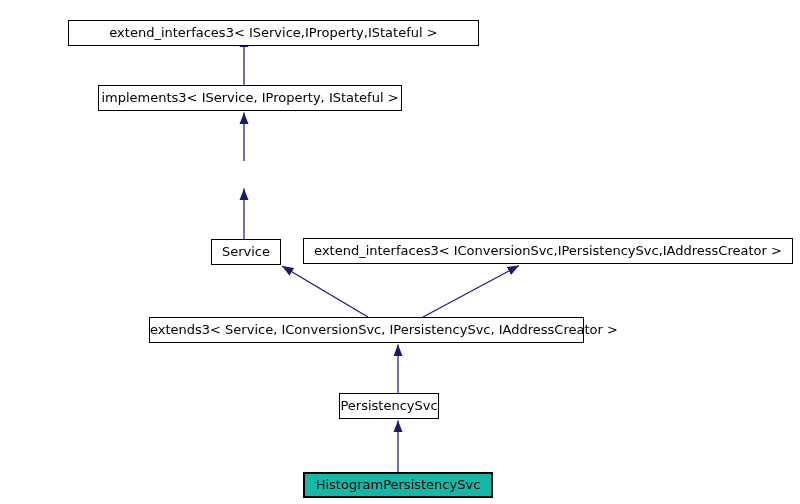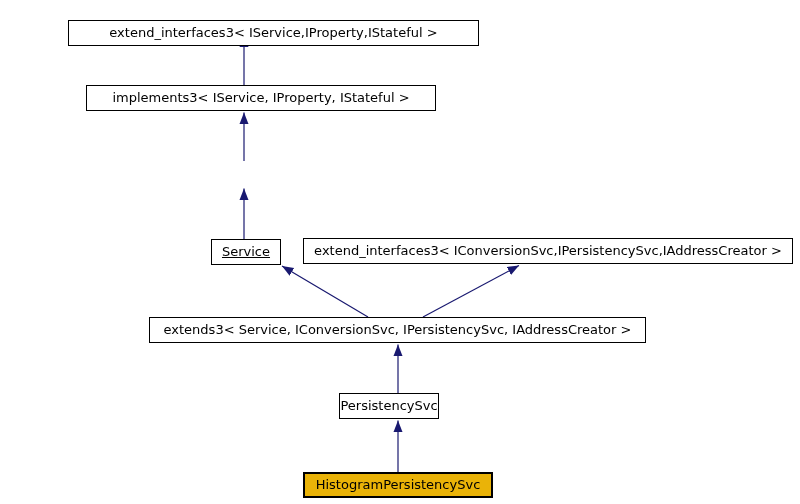--- a/index.html
+++ b/index.html
@@ -30,21 +30,21 @@
     border: 1px solid #000000;
     background: #ffffff;
     color: #000000;
     font-size: 13px;
     line-height: 24px;
     text-align: center;
     white-space: nowrap;
     cursor: pointer;
   }
   .node.highlight {
-    background: #eab308;
+    background: #14b8a6;
     border-width: 2px;
     line-height: 22px;
     cursor: default;
   }
 </style>
 </head>
 <body>
 
 <div class="diagram">
 
@@ -58,26 +58,26 @@
     <line x1="244" y1="161" x2="244" y2="112.5" stroke="#191970" stroke-width="1.2" marker-end="url(#arrowhead)"></line>
     <line x1="244" y1="239" x2="244" y2="188.5" stroke="#191970" stroke-width="1.2" marker-end="url(#arrowhead)"></line>
     <line x1="368" y1="317" x2="282" y2="266" stroke="#191970" stroke-width="1.2" marker-end="url(#arrowhead)"></line>
     <line x1="423" y1="317" x2="519" y2="265.5" stroke="#191970" stroke-width="1.2" marker-end="url(#arrowhead)"></line>
     <line x1="398" y1="393" x2="398" y2="344.5" stroke="#191970" stroke-width="1.2" marker-end="url(#arrowhead)"></line>
     <line x1="398" y1="472" x2="398" y2="420.5" stroke="#191970" stroke-width="1.2" marker-end="url(#arrowhead)"></line>
   </svg>
 
   <div class="node" style="left:68px; top:20px; width:411px;">extend_interfaces3&lt; IService,IProperty,IStateful &gt;</div>
 
-  <div class="node" style="left:86px; top:85px; width:350px;">implements3&lt; IService, IProperty, IStateful &gt;</div>
+  <div class="node" style="left:98px; top:85px; width:304px;">implements3&lt; IService, IProperty, IStateful &gt;</div>
 
 
-  <div class="node" style="left:211px; top:239px; width:70px;text-decoration:underline;">Service</div>
+  <div class="node" style="left:211px; top:239px; width:70px;">Service</div>
 
   <div class="node" style="left:303px; top:238px; width:490px;">extend_interfaces3&lt; IConversionSvc,IPersistencySvc,IAddressCreator &gt;</div>
 
-  <div class="node" style="left:149px; top:317px; width:497px;">extends3&lt; Service, IConversionSvc, IPersistencySvc, IAddressCreator &gt;</div>
+  <div class="node" style="left:149px; top:317px; width:435px;">extends3&lt; Service, IConversionSvc, IPersistencySvc, IAddressCreator &gt;</div>
 
   <div class="node" style="left:339px; top:393px; width:100px;">PersistencySvc</div>
 
   <div class="node highlight" style="left:303px; top:472px; width:190px;">HistogramPersistencySvc</div>
 
 </div>
 
 </body></html>

